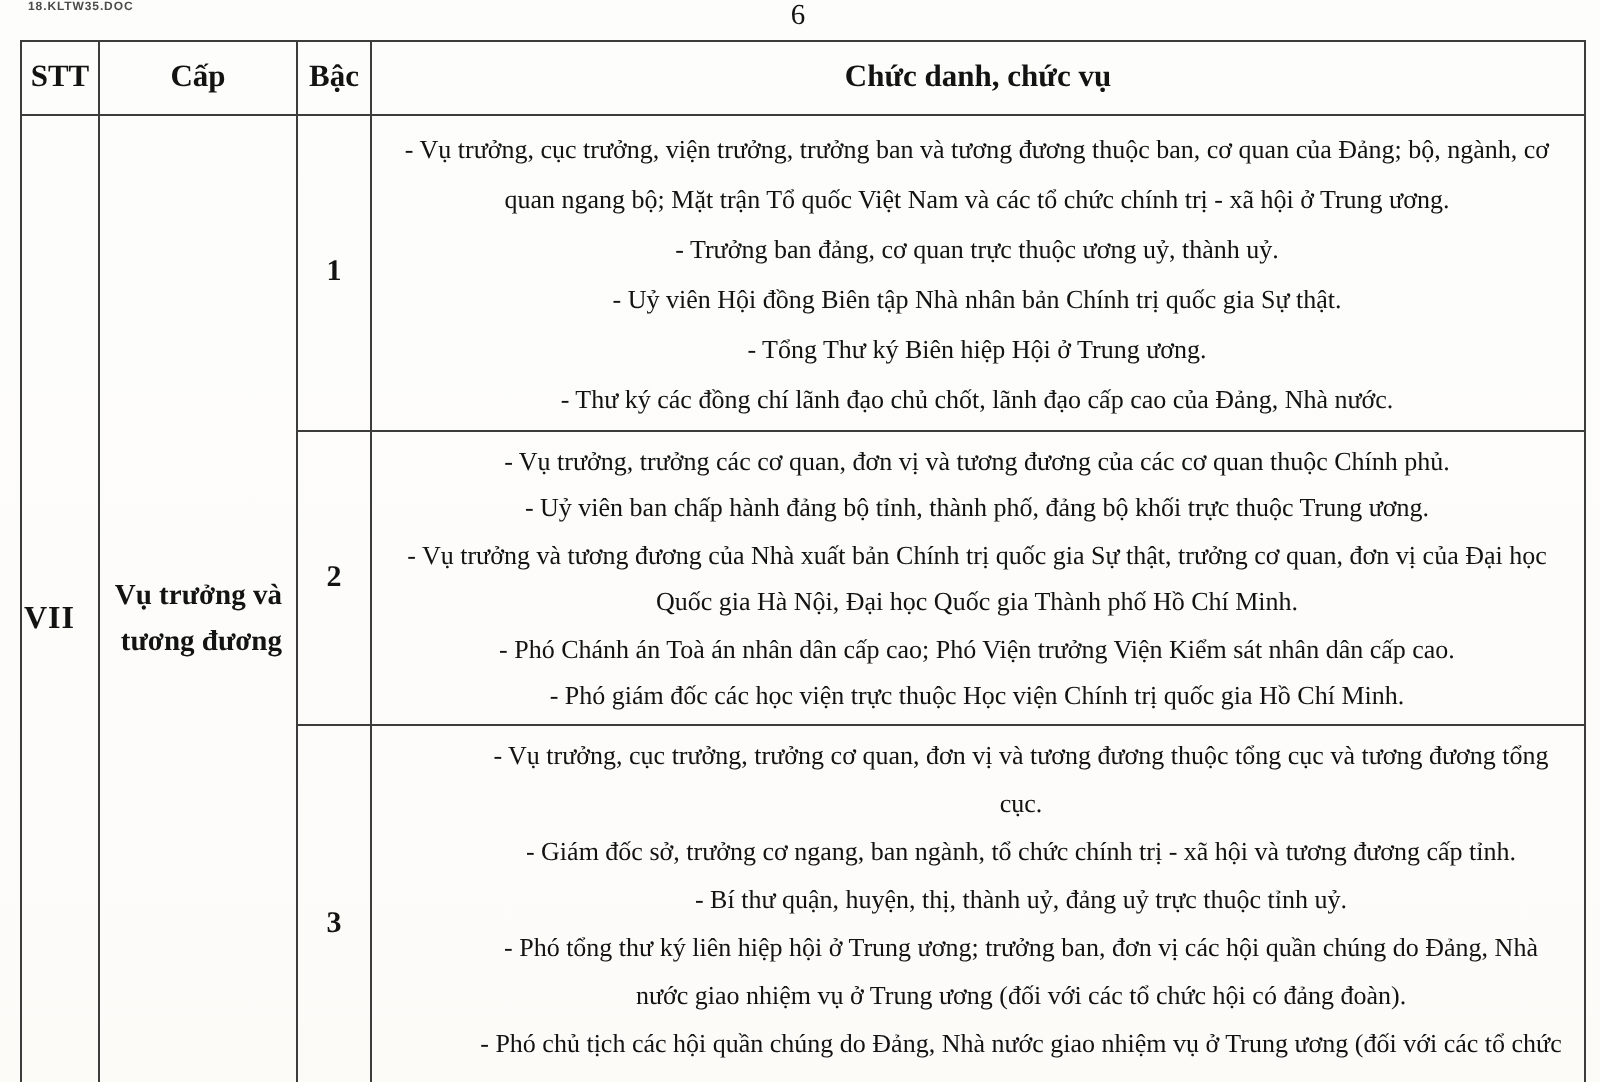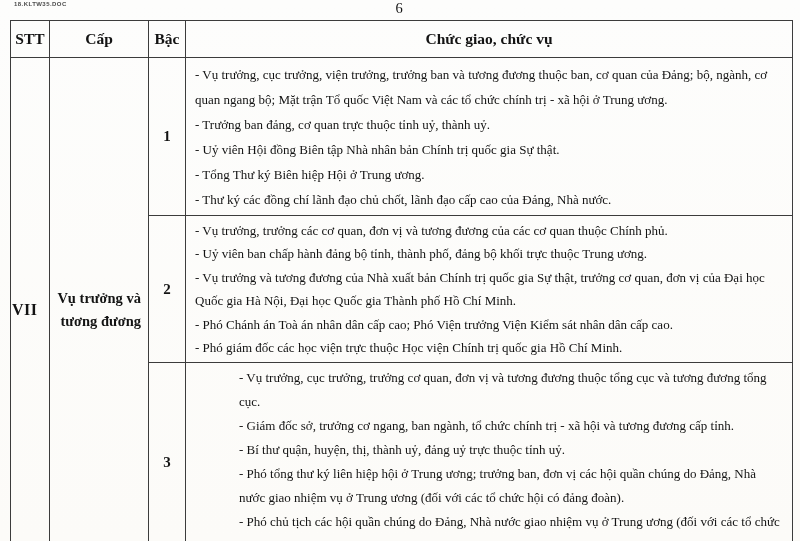--- a/index.html
+++ b/index.html
@@ -83,21 +83,21 @@
     vertical-align: middle;
   }
   td.content-cell {
     vertical-align: middle;
     padding: 3px 10px 3px 9px;
   }
   td.content-cell p {
     margin: 0;
     font-size: 13px;
     line-height: 25px;
-    text-align: left;
+    text-align: center;
   }
   tr.row-2 td.content-cell p { line-height: 23.4px; }
   tr.row-3 td.content-cell p { line-height: 24px; margin-left: 44px; }
 </style>
 </head>
 <body>
 
 <div class="sheet">
 
   <div class="doc-label">18.KLTW35.DOC</div>
@@ -109,31 +109,31 @@
       <col style="width:39px">
       <col style="width:99px">
       <col style="width:37px">
       <col style="width:607px">
     </colgroup>
     <thead>
       <tr>
         <th>STT</th>
         <th>Cấp</th>
         <th>Bậc</th>
-        <th>Chức giao, chức vụ</th>
+        <th>Chức danh, chức vụ</th>
       </tr>
     </thead>
     <tbody>
       <tr class="row-1">
         <td class="stt-cell" rowspan="3">VII</td>
         <td class="cap-cell" rowspan="3">Vụ trưởng và tương đương</td>
         <td class="bac-cell">1</td>
         <td class="content-cell">
           <p>- Vụ trưởng, cục trưởng, viện trưởng, trưởng ban và tương đương thuộc ban, cơ quan của Đảng; bộ, ngành, cơ quan ngang bộ; Mặt trận Tổ quốc Việt Nam và các tổ chức chính trị - xã hội ở Trung ương.</p>
-          <p>- Trưởng ban đảng, cơ quan trực thuộc tỉnh uỷ, thành uỷ.</p>
+          <p>- Trưởng ban đảng, cơ quan trực thuộc ương uỷ, thành uỷ.</p>
           <p>- Uỷ viên Hội đồng Biên tập Nhà nhân bản Chính trị quốc gia Sự thật.</p>
           <p>- Tổng Thư ký Biên hiệp Hội ở Trung ương.</p>
           <p>- Thư ký các đồng chí lãnh đạo chủ chốt, lãnh đạo cấp cao của Đảng, Nhà nước.</p>
         </td>
       </tr>
       <tr class="row-2">
         <td class="bac-cell">2</td>
         <td class="content-cell">
           <p>- Vụ trưởng, trưởng các cơ quan, đơn vị và tương đương của các cơ quan thuộc Chính phủ.</p>
           <p>- Uỷ viên ban chấp hành đảng bộ tỉnh, thành phố, đảng bộ khối trực thuộc Trung ương.</p>

